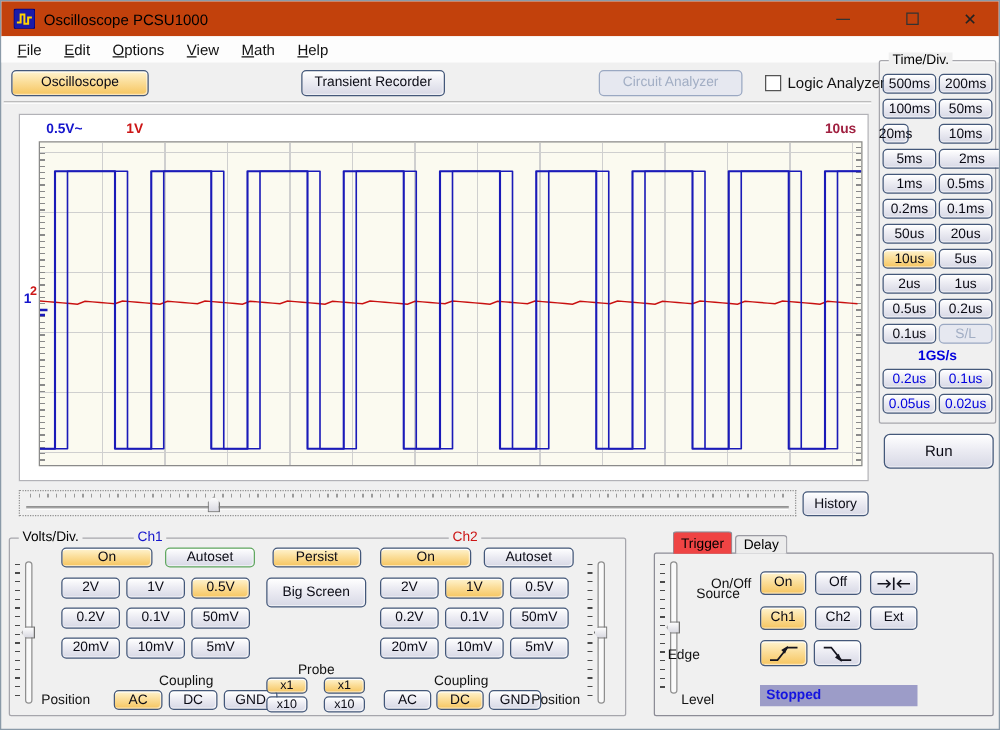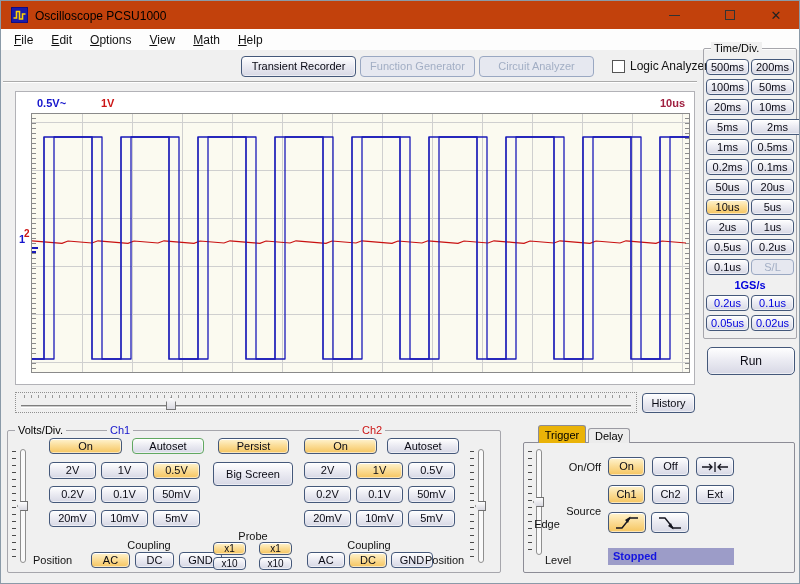--- a/index.html
+++ b/index.html
@@ -37,21 +37,21 @@
        background:linear-gradient(#FCFCFC,#DADAE2);border:1px solid #777;
        clip-path:polygon(0 38%,50% 0,100% 38%,100% 100%,0 100%)}
   .vslider{position:absolute;width:20px}
   .vslider .ticks{position:absolute;left:1px;top:2px;bottom:2px;width:4px;
        background:repeating-linear-gradient(180deg,#4A4A4A 0 1px,transparent 1px 7px)}
   .vslider .groove{position:absolute;right:5px;top:0;bottom:0;width:6px;
        border:1px solid #8F8F8F;border-radius:3px;background:#FAFAFA}
   .vslider .vthumb{position:absolute;right:3px;top:calc(50% - 5px);width:11px;height:10px;
        background:linear-gradient(180deg,#FDFDFD,#D8D8E0);border:1px solid #707070;
        clip-path:polygon(100% 0,100% 100%,35% 100%,0 50%,35% 0)}
-  .tab-active{position:absolute;background:#eab308;border:1px solid #8C8C96;border-bottom:none;
+  .tab-active{position:absolute;background:#ef4444;border:1px solid #8C8C96;border-bottom:none;
        border-radius:3px 3px 0 0;font-size:11px;display:flex;align-items:center;justify-content:center;z-index:3}
   .tab-inactive{position:absolute;background:#ECECEC;border:1px solid #9A9AA2;border-bottom:none;
        border-radius:3px 3px 0 0;font-size:11px;display:flex;align-items:center;justify-content:center;z-index:1}
   .status{position:absolute;background:#9C9CC8;color:#1414E0;font-weight:700;font-size:11px;
        padding:2px 5px;line-height:13px}
   .divider{position:absolute;border-top:1px solid #ABABAB;border-bottom:1px solid #FFFFFF}
   .glyph-min{width:11px;height:1px;background:#333}
   .glyph-max{width:10px;height:10px;border:1px solid #333}
   .glyph-close{font-size:13px;color:#222;line-height:1}
   svg{display:block}
@@ -80,22 +80,22 @@
 
   <div class="menubar">
     <span class="mi"><u>F</u>ile</span>
     <span class="mi"><u>E</u>dit</span>
     <span class="mi"><u>O</u>ptions</span>
     <span class="mi"><u>V</u>iew</span>
     <span class="mi"><u>M</u>ath</span>
     <span class="mi"><u>H</u>elp</span>
   </div>
 
+  <div class="btn sel" style="left:8px;top:55px;width:110px;height:21px">Oscilloscope</div>
   <div class="btn" style="left:240px;top:55px;width:115px;height:21px">Transient Recorder</div>
-  <div class="btn dis" style="left:359px;top:55px;width:115px;height:21px">Function Generator</div>
   <div class="btn dis" style="left:478px;top:55px;width:115px;height:21px">Circuit Analyzer</div>
   <div class="cb" style="left:611px;top:59px"></div>
   <span class="lbl" style="left:629px;top:59px;font-size:12px">Logic Analyzer</span>
 
   <div class="divider" style="left:2px;top:80px;width:694px"></div>
 
   <div class="scope-panel"></div>
   <span class="scale-lbl" style="left:36px;top:96px;color:#1515CC">0.5V~</span>
   <span class="scale-lbl" style="left:100px;top:96px;color:#CC1515">1V</span>
   <span class="scale-lbl" style="left:632px;top:96px;width:52px;text-align:right;color:#A02040">10us</span>
@@ -238,21 +238,21 @@
     <div class="thumb" style="left:150px"></div>
   </div>
   <div class="btn" style="left:641px;top:392px;width:53px;height:20px">History</div>
 
   <div class="grp" style="left:702px;top:47px;width:94px;height:291px"></div>
   <span class="legend" style="left:710px;top:41px">Time/Div.</span>
   <div class="btn" style="left:705px;top:58px;width:43px;height:16px">500ms</div>
   <div class="btn" style="left:750px;top:58px;width:43px;height:16px">200ms</div>
   <div class="btn" style="left:705px;top:78px;width:43px;height:16px">100ms</div>
   <div class="btn" style="left:750px;top:78px;width:43px;height:16px">50ms</div>
-  <div class="btn" style="left:705px;top:98px;width:43px;height:16px">20ms</div>
+  <div class="btn" style="left:705px;top:98px;width:21px;height:16px">20ms</div>
   <div class="btn" style="left:750px;top:98px;width:43px;height:16px">10ms</div>
   <div class="btn" style="left:705px;top:118px;width:43px;height:16px">5ms</div>
   <div class="btn" style="left:750px;top:118px;width:53px;height:16px">2ms</div>
   <div class="btn" style="left:705px;top:138px;width:43px;height:16px">1ms</div>
   <div class="btn" style="left:750px;top:138px;width:43px;height:16px">0.5ms</div>
   <div class="btn" style="left:705px;top:158px;width:43px;height:16px">0.2ms</div>
   <div class="btn" style="left:750px;top:158px;width:43px;height:16px">0.1ms</div>
   <div class="btn" style="left:705px;top:178px;width:43px;height:16px">50us</div>
   <div class="btn" style="left:750px;top:178px;width:43px;height:16px">20us</div>
   <div class="btn sel" style="left:705px;top:198px;width:43px;height:16px">10us</div>
@@ -341,21 +341,21 @@
 
   <span class="lbl" style="left:556px;top:460px;width:44px;text-align:right">On/Off</span>
   <div class="btn sel" style="left:607px;top:456px;width:37px;height:19px">On</div>
   <div class="btn" style="left:651px;top:456px;width:37px;height:19px">Off</div>
   <div class="btn" style="left:695px;top:456px;width:38px;height:19px">
     <svg width="28" height="14" viewBox="0 0 28 14">
       <path d="M1,7 H11 M8,4 L11,7 L8,10 M14,2 V12 M27,7 H17 M20,4 L17,7 L20,10" fill="none" stroke="#15151F" stroke-width="1.3"></path>
     </svg>
   </div>
 
-  <span class="lbl" style="left:556px;top:504px;width:44px;text-align:right">Source</span>
+  <span class="lbl" style="left:556px;top:468px;width:44px;">Source</span>
   <div class="btn sel" style="left:607px;top:484px;width:37px;height:19px">Ch1</div>
   <div class="btn" style="left:651px;top:484px;width:37px;height:19px">Ch2</div>
   <div class="btn" style="left:695px;top:484px;width:38px;height:19px">Ext</div>
 
   <span class="lbl" style="left:524px;top:517px;width:44px;text-align:center">Edge</span>
   <div class="btn sel" style="left:607px;top:511px;width:38px;height:21px">
     <svg width="26" height="16" viewBox="0 0 26 16">
       <path d="M2,13 H8 L16,3 H24" fill="none" stroke="#15151F" stroke-width="1.4"></path>
       <polygon points="11,5 16.5,1.5 14,8" fill="#15151F"></polygon>
     </svg>

